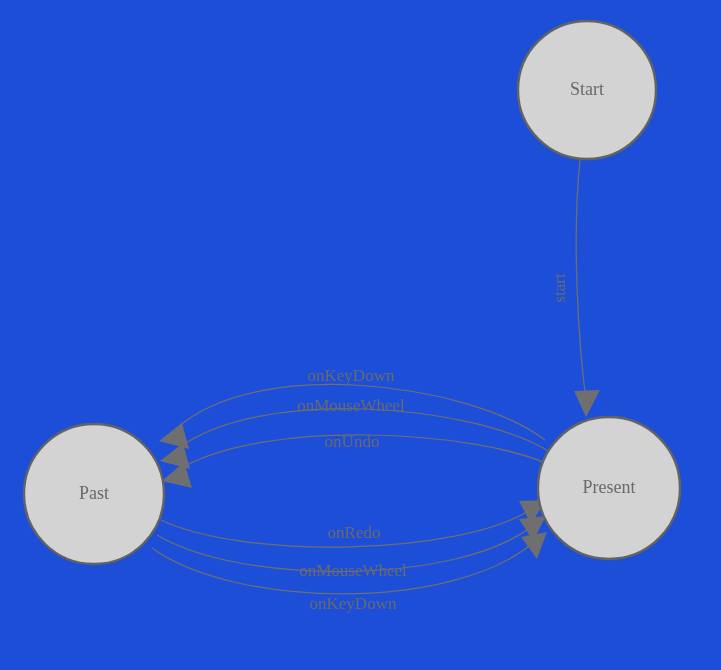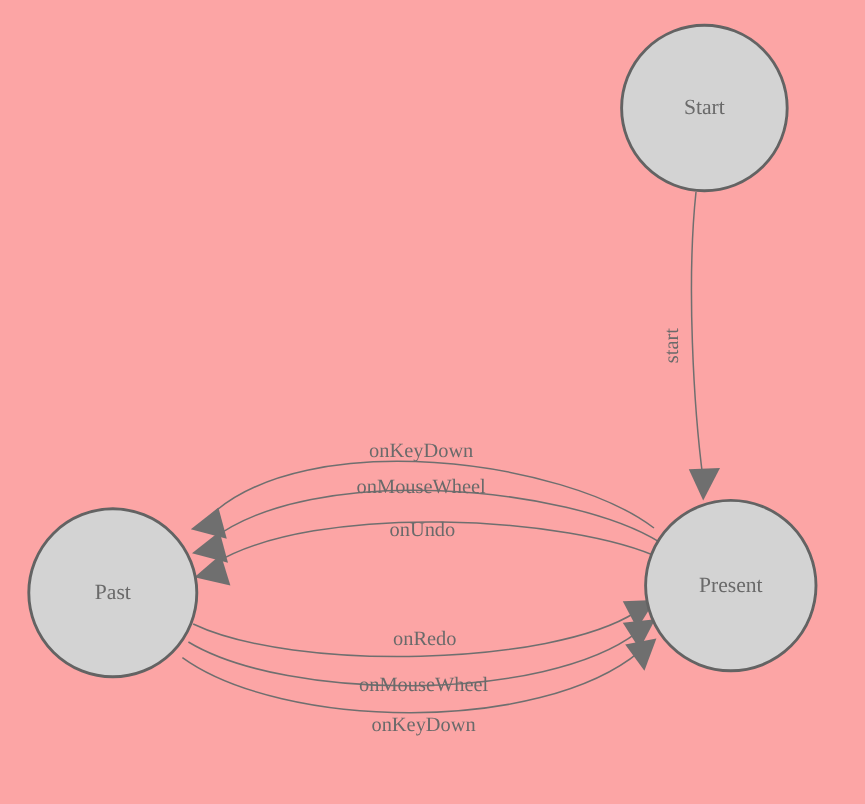--- a/index.html
+++ b/index.html
@@ -8,21 +8,21 @@
     padding: 0;
     background: #ffffff;
   }
   body {
     font-family: "Liberation Serif", "DejaVu Serif", serif;
   }
   #diagram-root {
     position: relative;
     width: 721px;
     height: 670px;
-    background: #fca5a5;
+    background: #1d4ed8;
     overflow: hidden;
   }
   #diagram-svg {
     position: absolute;
     top: 0;
     left: 0;
     width: 721px;
     height: 670px;
     display: block;
   }

